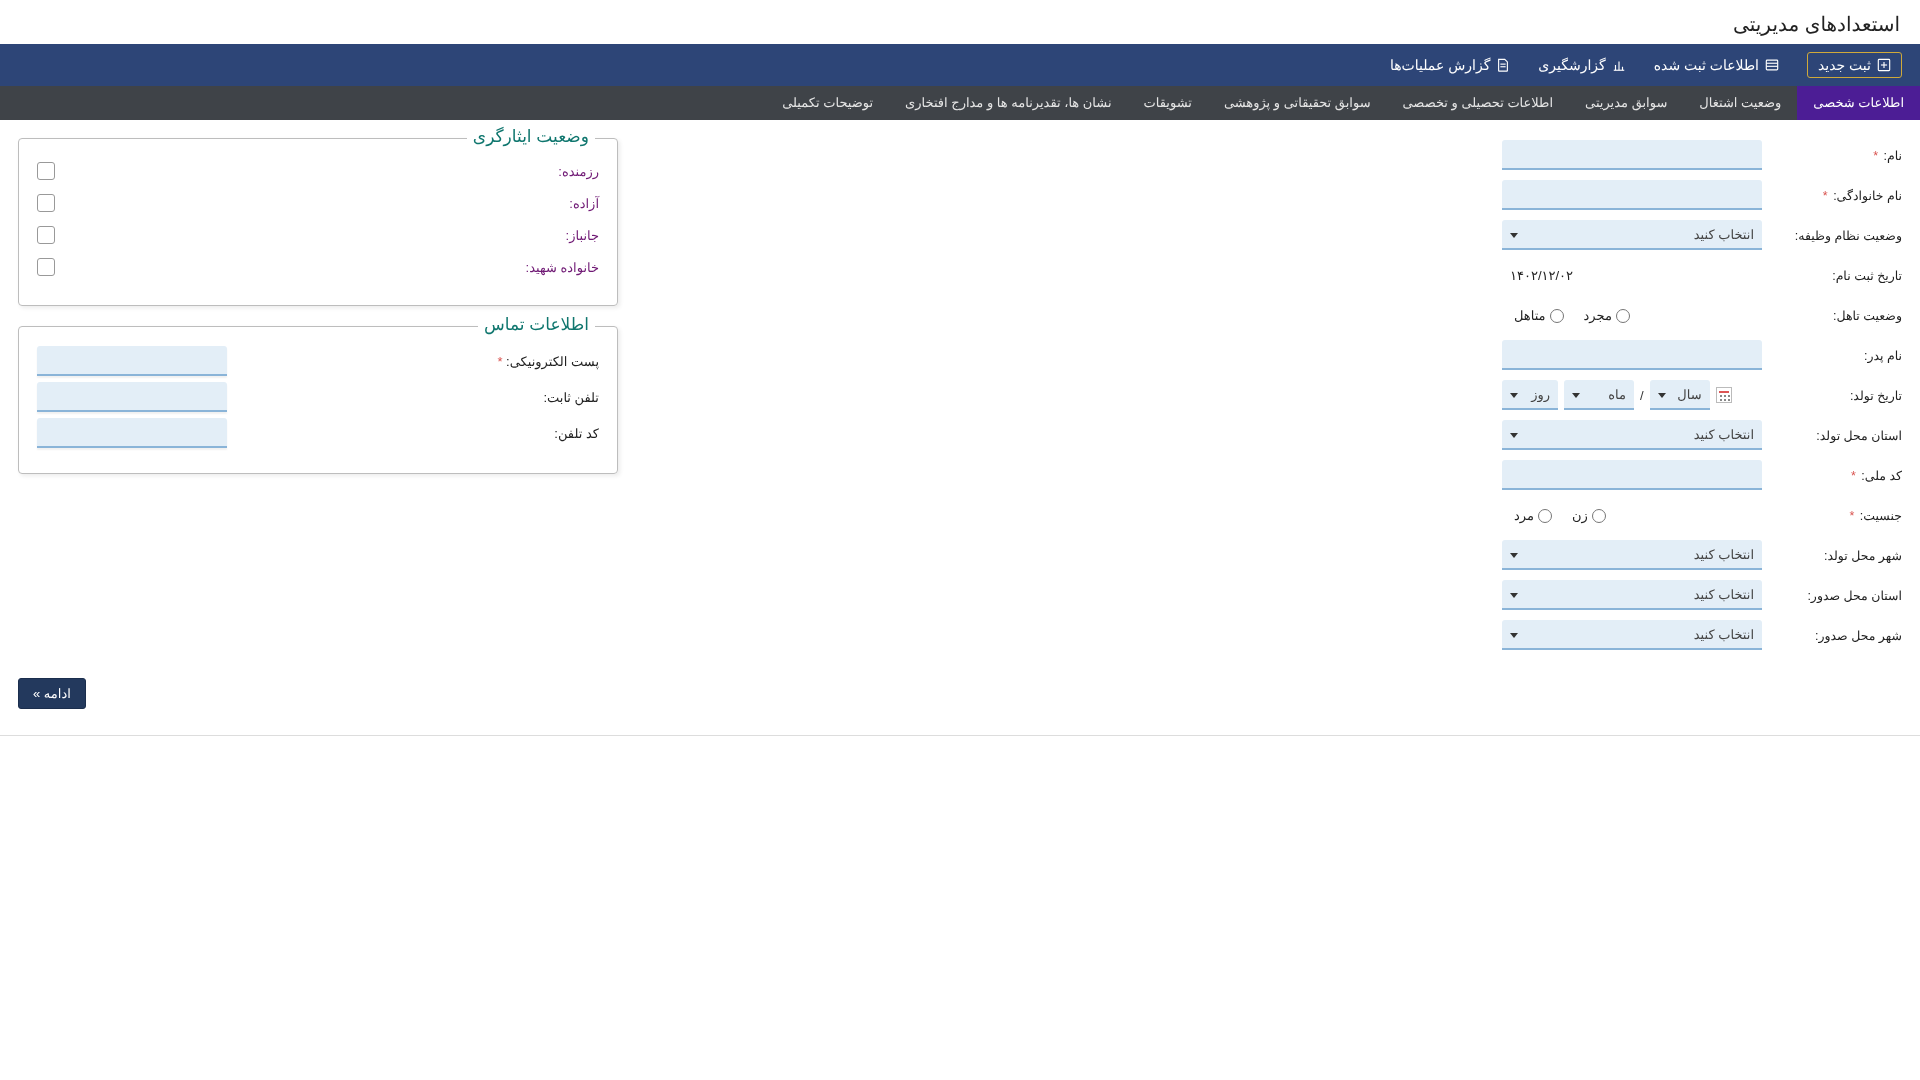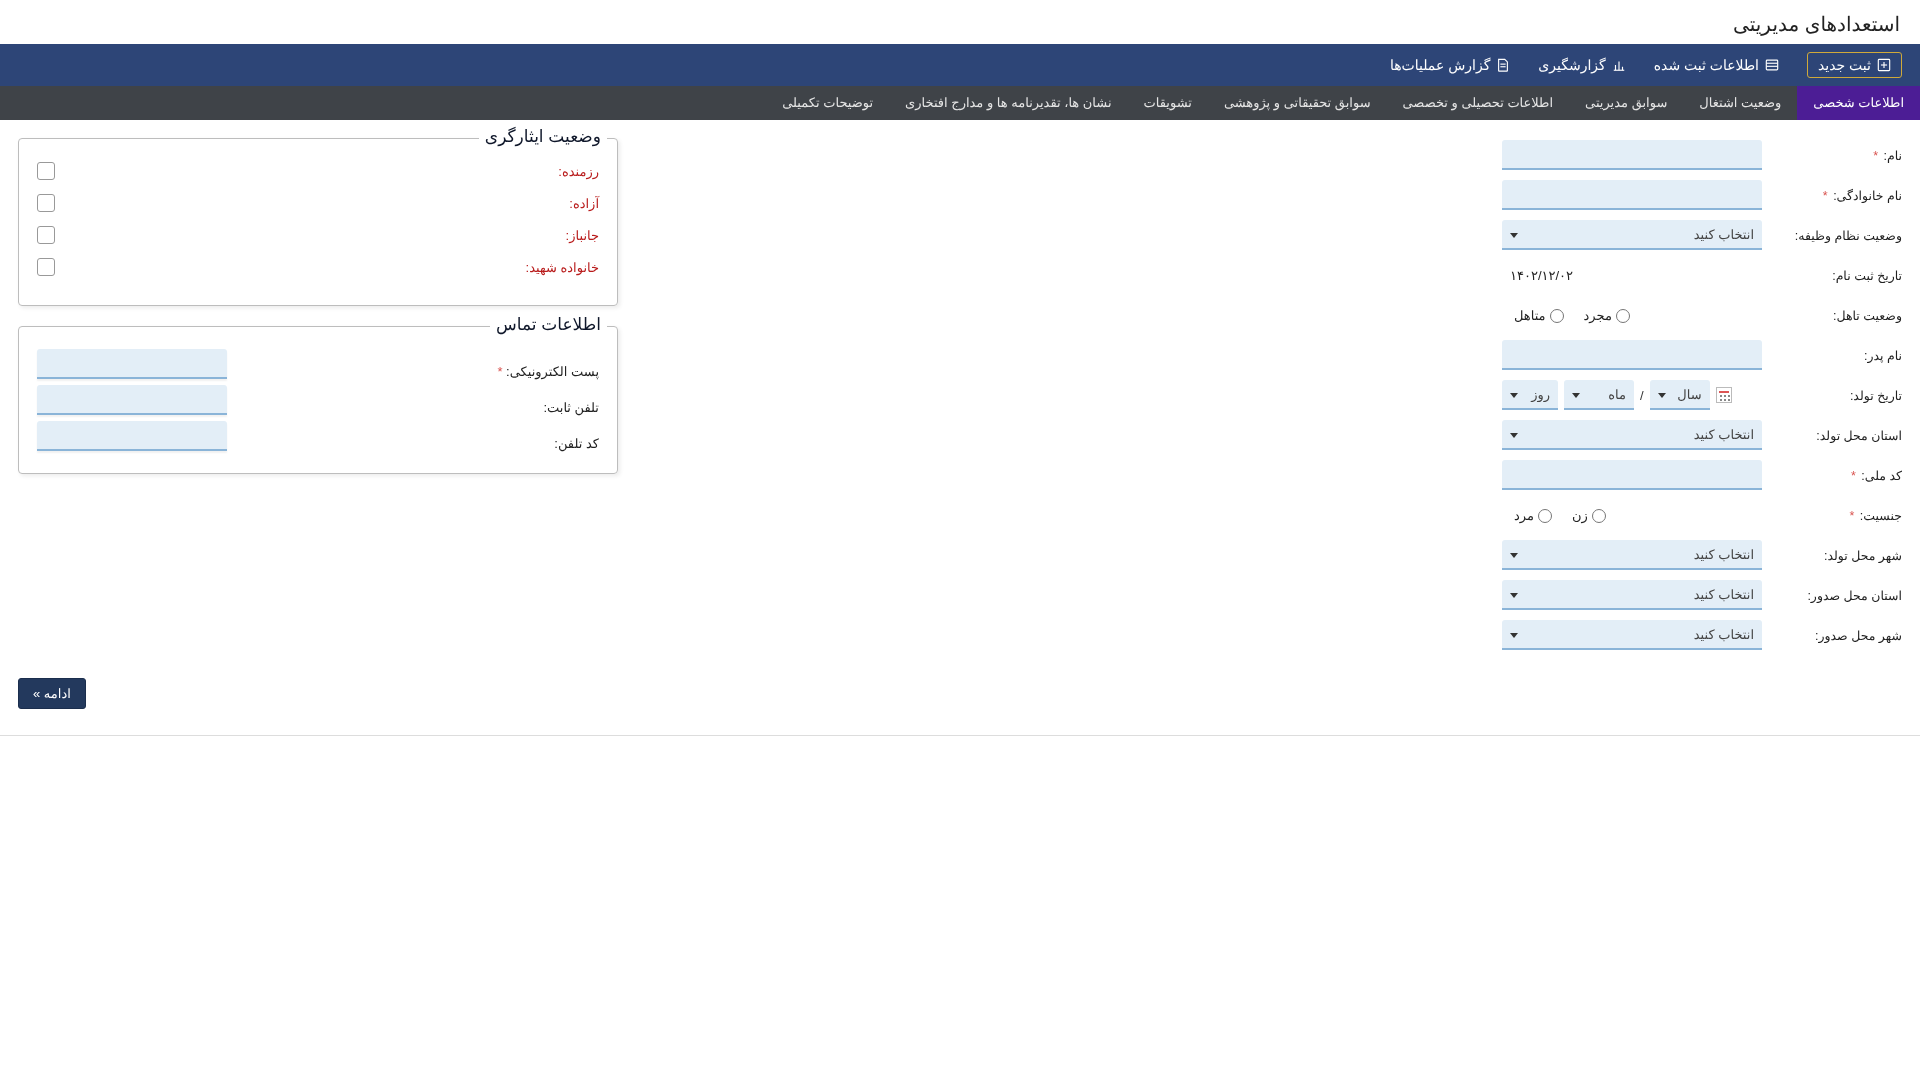--- a/index.html
+++ b/index.html
@@ -37,26 +37,26 @@
 .dob .sel-wrap { }
 .dob .sel-wrap.sel-day .sel { width:56px; }
 .dob .sel-wrap.sel-mon .sel { width:70px; }
 .dob .sel-wrap.sel-yr .sel { width:60px; }
 .dob .slash { color:#333; }
 .dob .cal-ico { width:16px; height:16px; display:inline-block; background:#fff; border:1px solid #bbb; position:relative; cursor:pointer; }
 .dob .cal-ico::before{content:""; position:absolute; top:3px; left:2px; right:2px; height:2px; background:#d55;}
 .dob .cal-ico::after{content:""; position:absolute; top:7px; left:3px; width:2px; height:2px; background:#888; box-shadow:4px 0 #888,8px 0 #888,0 4px #888,4px 4px #888,8px 4px #888;}
 
 .fieldset { border: 1px solid #bdbdbd; border-radius: 4px; padding: 16px 18px 22px; margin-bottom: 20px; position: relative; box-shadow: 2px 2px 4px rgba(0,0,0,0.08); }
-.fieldset .legend { position: absolute; top: -13px; right: 10px; background: #fff; padding: 0 6px; font-size: 17px; color: #0f172a; }
+.fieldset .legend { position: absolute; top: -13px; right: 22px; background: #fff; padding: 0 6px; font-size: 17px; color: #0f766e; }
 .chk-row { display:flex; align-items:center; justify-content:space-between; height:32px; }
-.chk-row span { font-size:13px; color:#b91c1c; }
+.chk-row span { font-size:13px; color:#701a75; }
 .chk-row input { width:18px; height:18px; border:1px solid #999; border-radius:3px; appearance:none; background:#fff; cursor:pointer; }
 
-.contact-row { display:flex; align-items:flex-end; height:36px; gap:8px; }
+.contact-row { display:flex; align-items:center; height:36px; gap:8px; }
 .contact-row label { flex:1; font-size:13px; color:#222; }
 .contact-row label .req { color:#d9534f; }
 .contact-row .txt { width: 190px; background:#e3eef7; border:none; border-bottom:2px solid #8ab4d8; border-radius:3px 3px 0 0; height:30px; box-shadow: 0 2px 2px rgba(0,0,0,0.06);}
 
 .continue-bar { display:flex; justify-content:flex-end; padding: 10px 18px 20px; }
 .btn-continue { background:#23395d; color:#fff; border:1px solid #1b2e4d; border-radius:3px; padding:7px 14px; font-family:Liberation Sans, sans-serif; font-size:13px; cursor:pointer; }
 
 hr.sep { border:none; border-top:1px solid #ddd; margin-top:6px;}
 .spacer { flex:1; }
 svg { display:block; }

